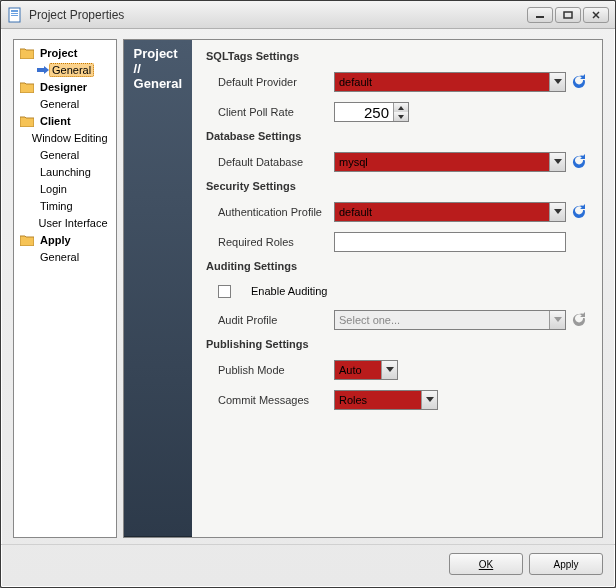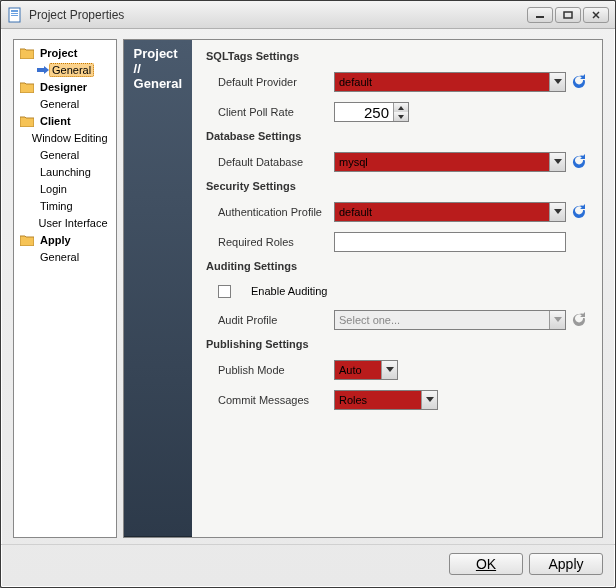--- a/index.html
+++ b/index.html
@@ -36,21 +36,21 @@
   .combo-sm { width: 104px; }
   .spinner { display: flex; align-items: center; border: 1px solid #808080; height: 20px; background: #fff; }
   .spinner input { border: none; width: 58px; text-align: right; padding: 0 4px; height: 18px; font-size: 15px; outline: none; }
   .spinner .spin-btns { display: flex; flex-direction: column; border-left: 1px solid #999; }
   .spinner .spin-btn { width: 14px; height: 9px; background: linear-gradient(#f5f5f5,#d6d6d6); display:flex;align-items:center;justify-content:center; }
   .text-input { background:#fff; border:1px solid #808080; height:20px; width:232px; padding:0 4px; font-size:11px; }
   .checkbox-row { padding-left: 12px; display:flex; align-items:center; gap:20px; height:22px; }
   .checkbox { width:13px; height:13px; border:1px solid #808080; background:#fff; }
   .refresh-icon { width:18px; height:18px; display:flex; align-items:center; justify-content:center; }
   .footer { padding: 8px 12px 12px; display:flex; justify-content:flex-end; gap:6px; border-top:1px solid #d0d0d0; }
-  .btn { min-width:74px; height:22px; background:linear-gradient(#fafafa,#e2e2e2); border:1px solid #8a8a8a; border-radius:3px; font-size:14px; cursor:pointer; display:flex; align-items:center; justify-content:center; }
+  .btn { min-width:74px; height:22px; background:linear-gradient(#fafafa,#e2e2e2); border:1px solid #8a8a8a; border-radius:3px; font-size:10px; cursor:pointer; display:flex; align-items:center; justify-content:center; }
   .btn .ul { text-decoration: underline; }
 </style>
 </head>
 <body>
 
 <div class="window">
   <div class="titlebar">
     <span class="title-icon">
       <svg width="16" height="16" viewBox="0 0 16 16">
           <rect x="2" y="1" width="11" height="14" fill="#fff" stroke="#3a70b0"></rect>

